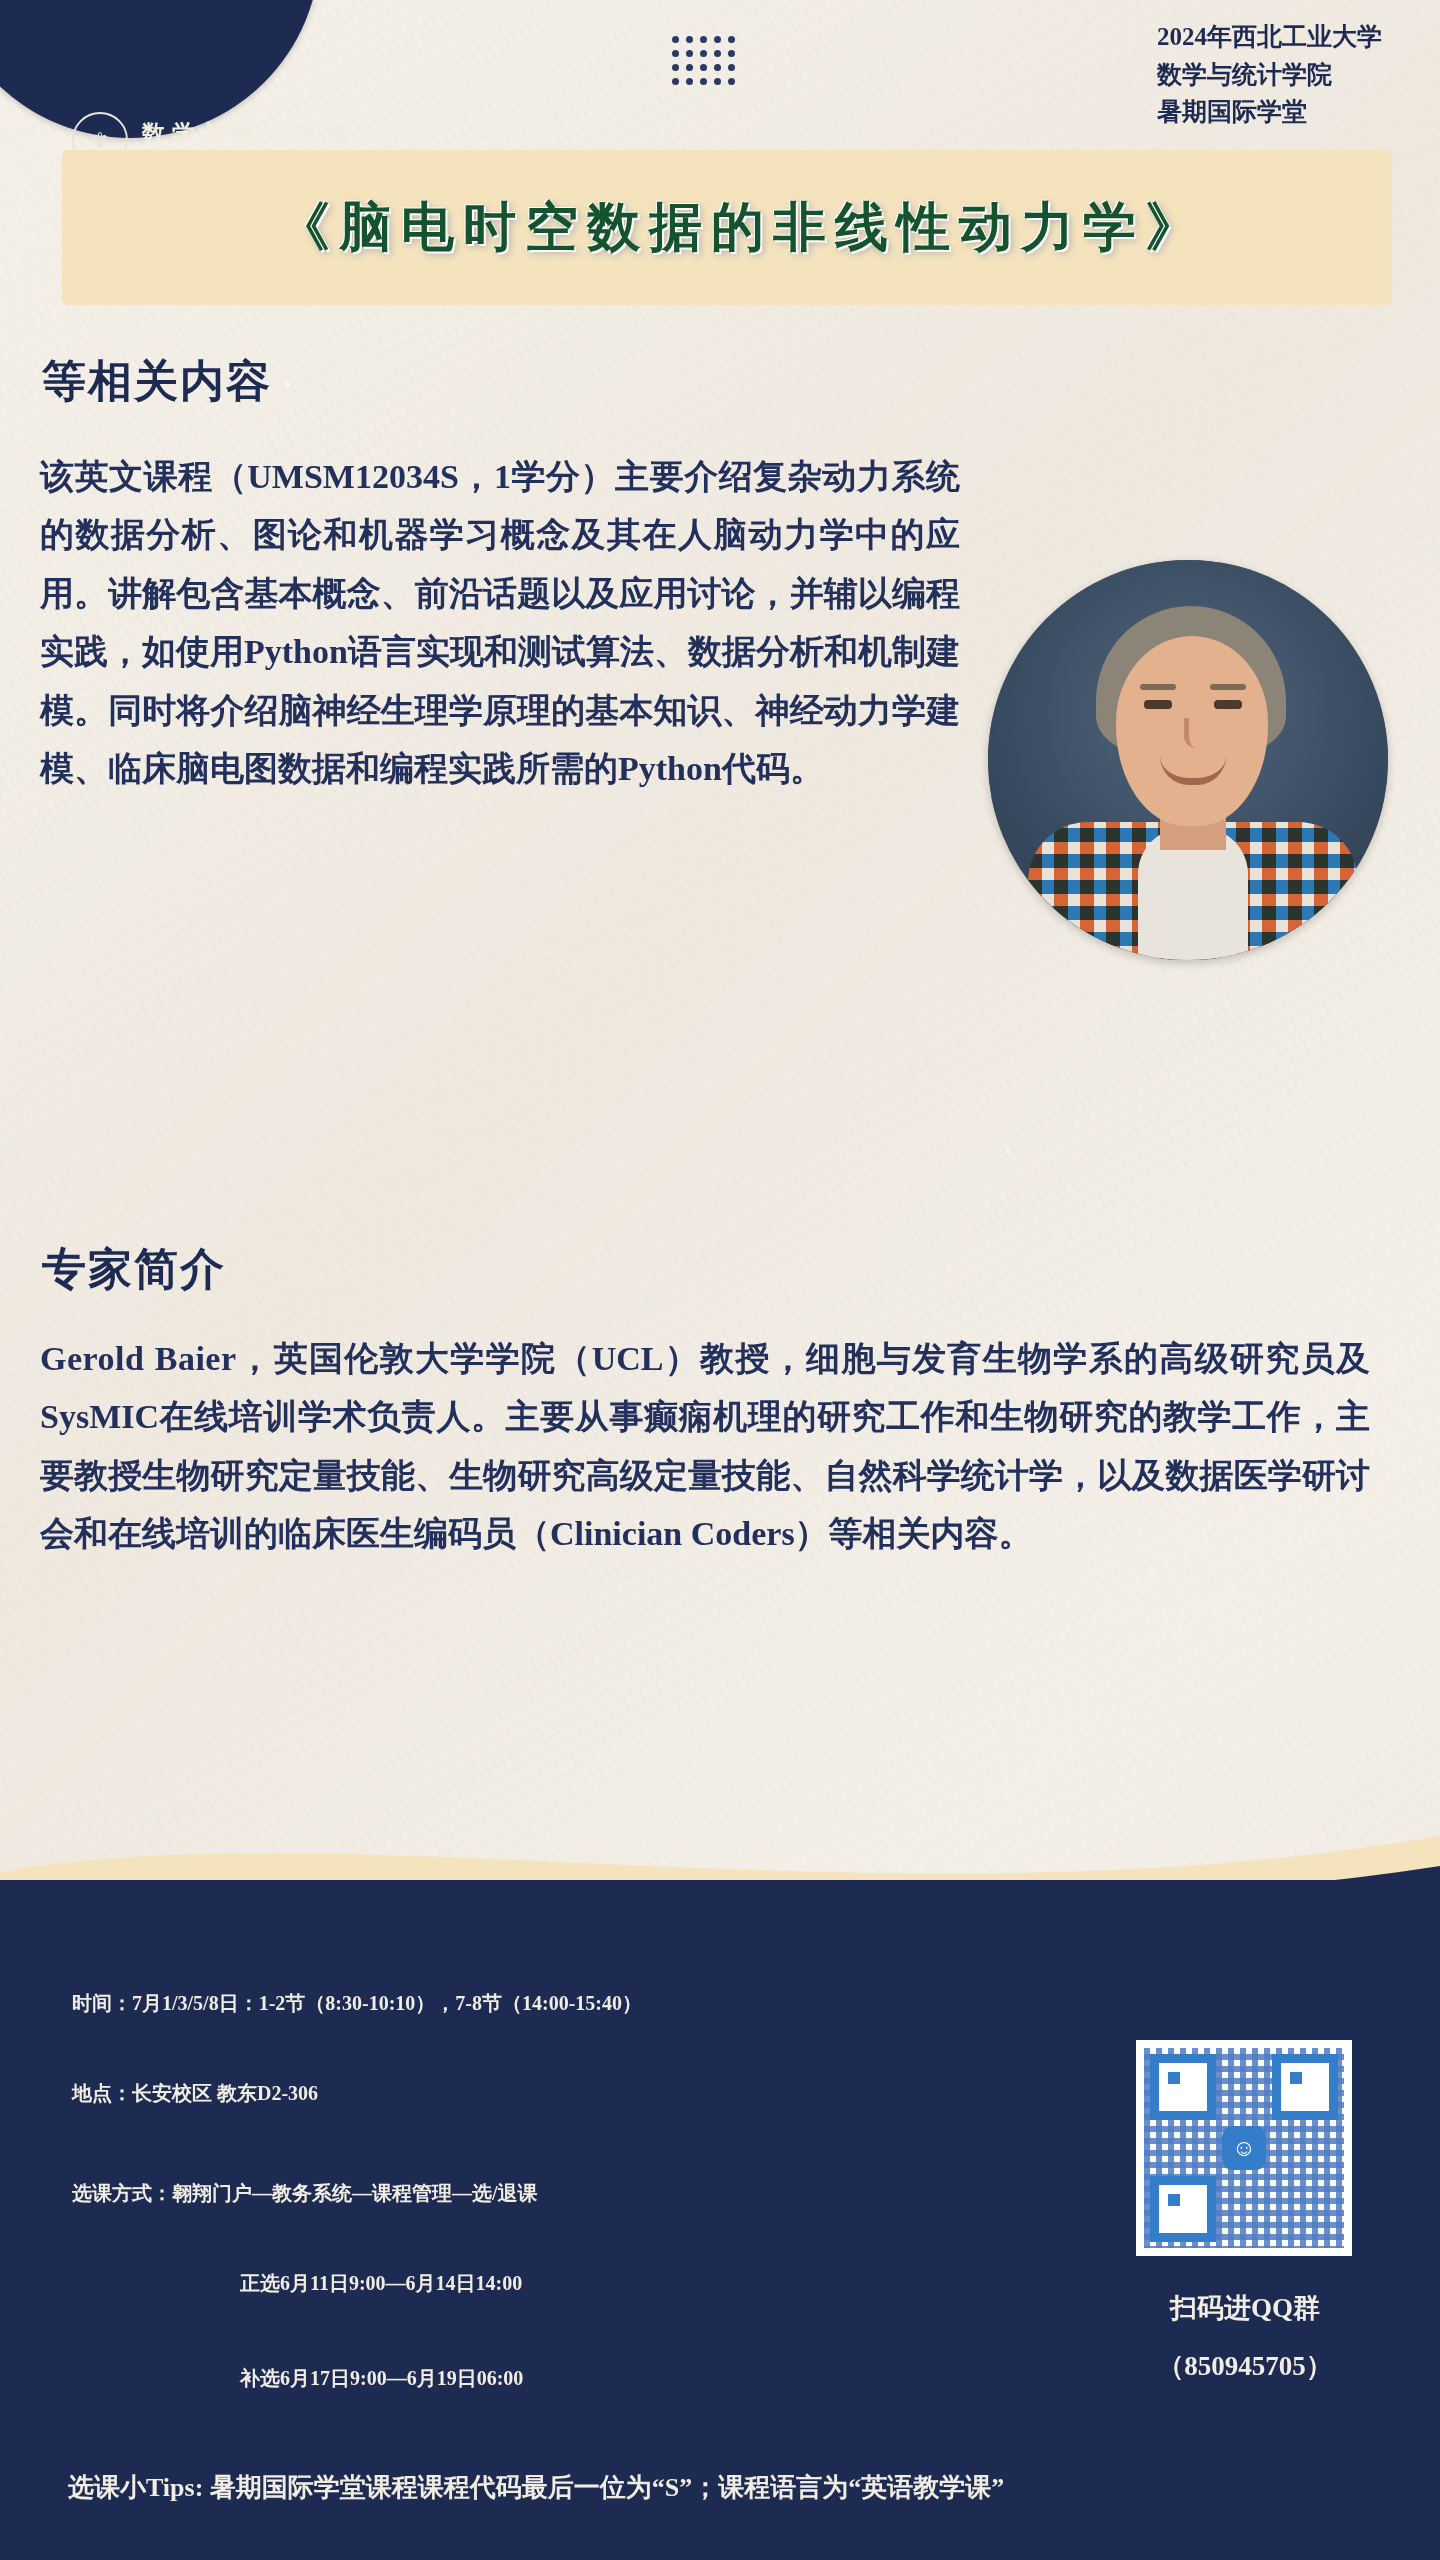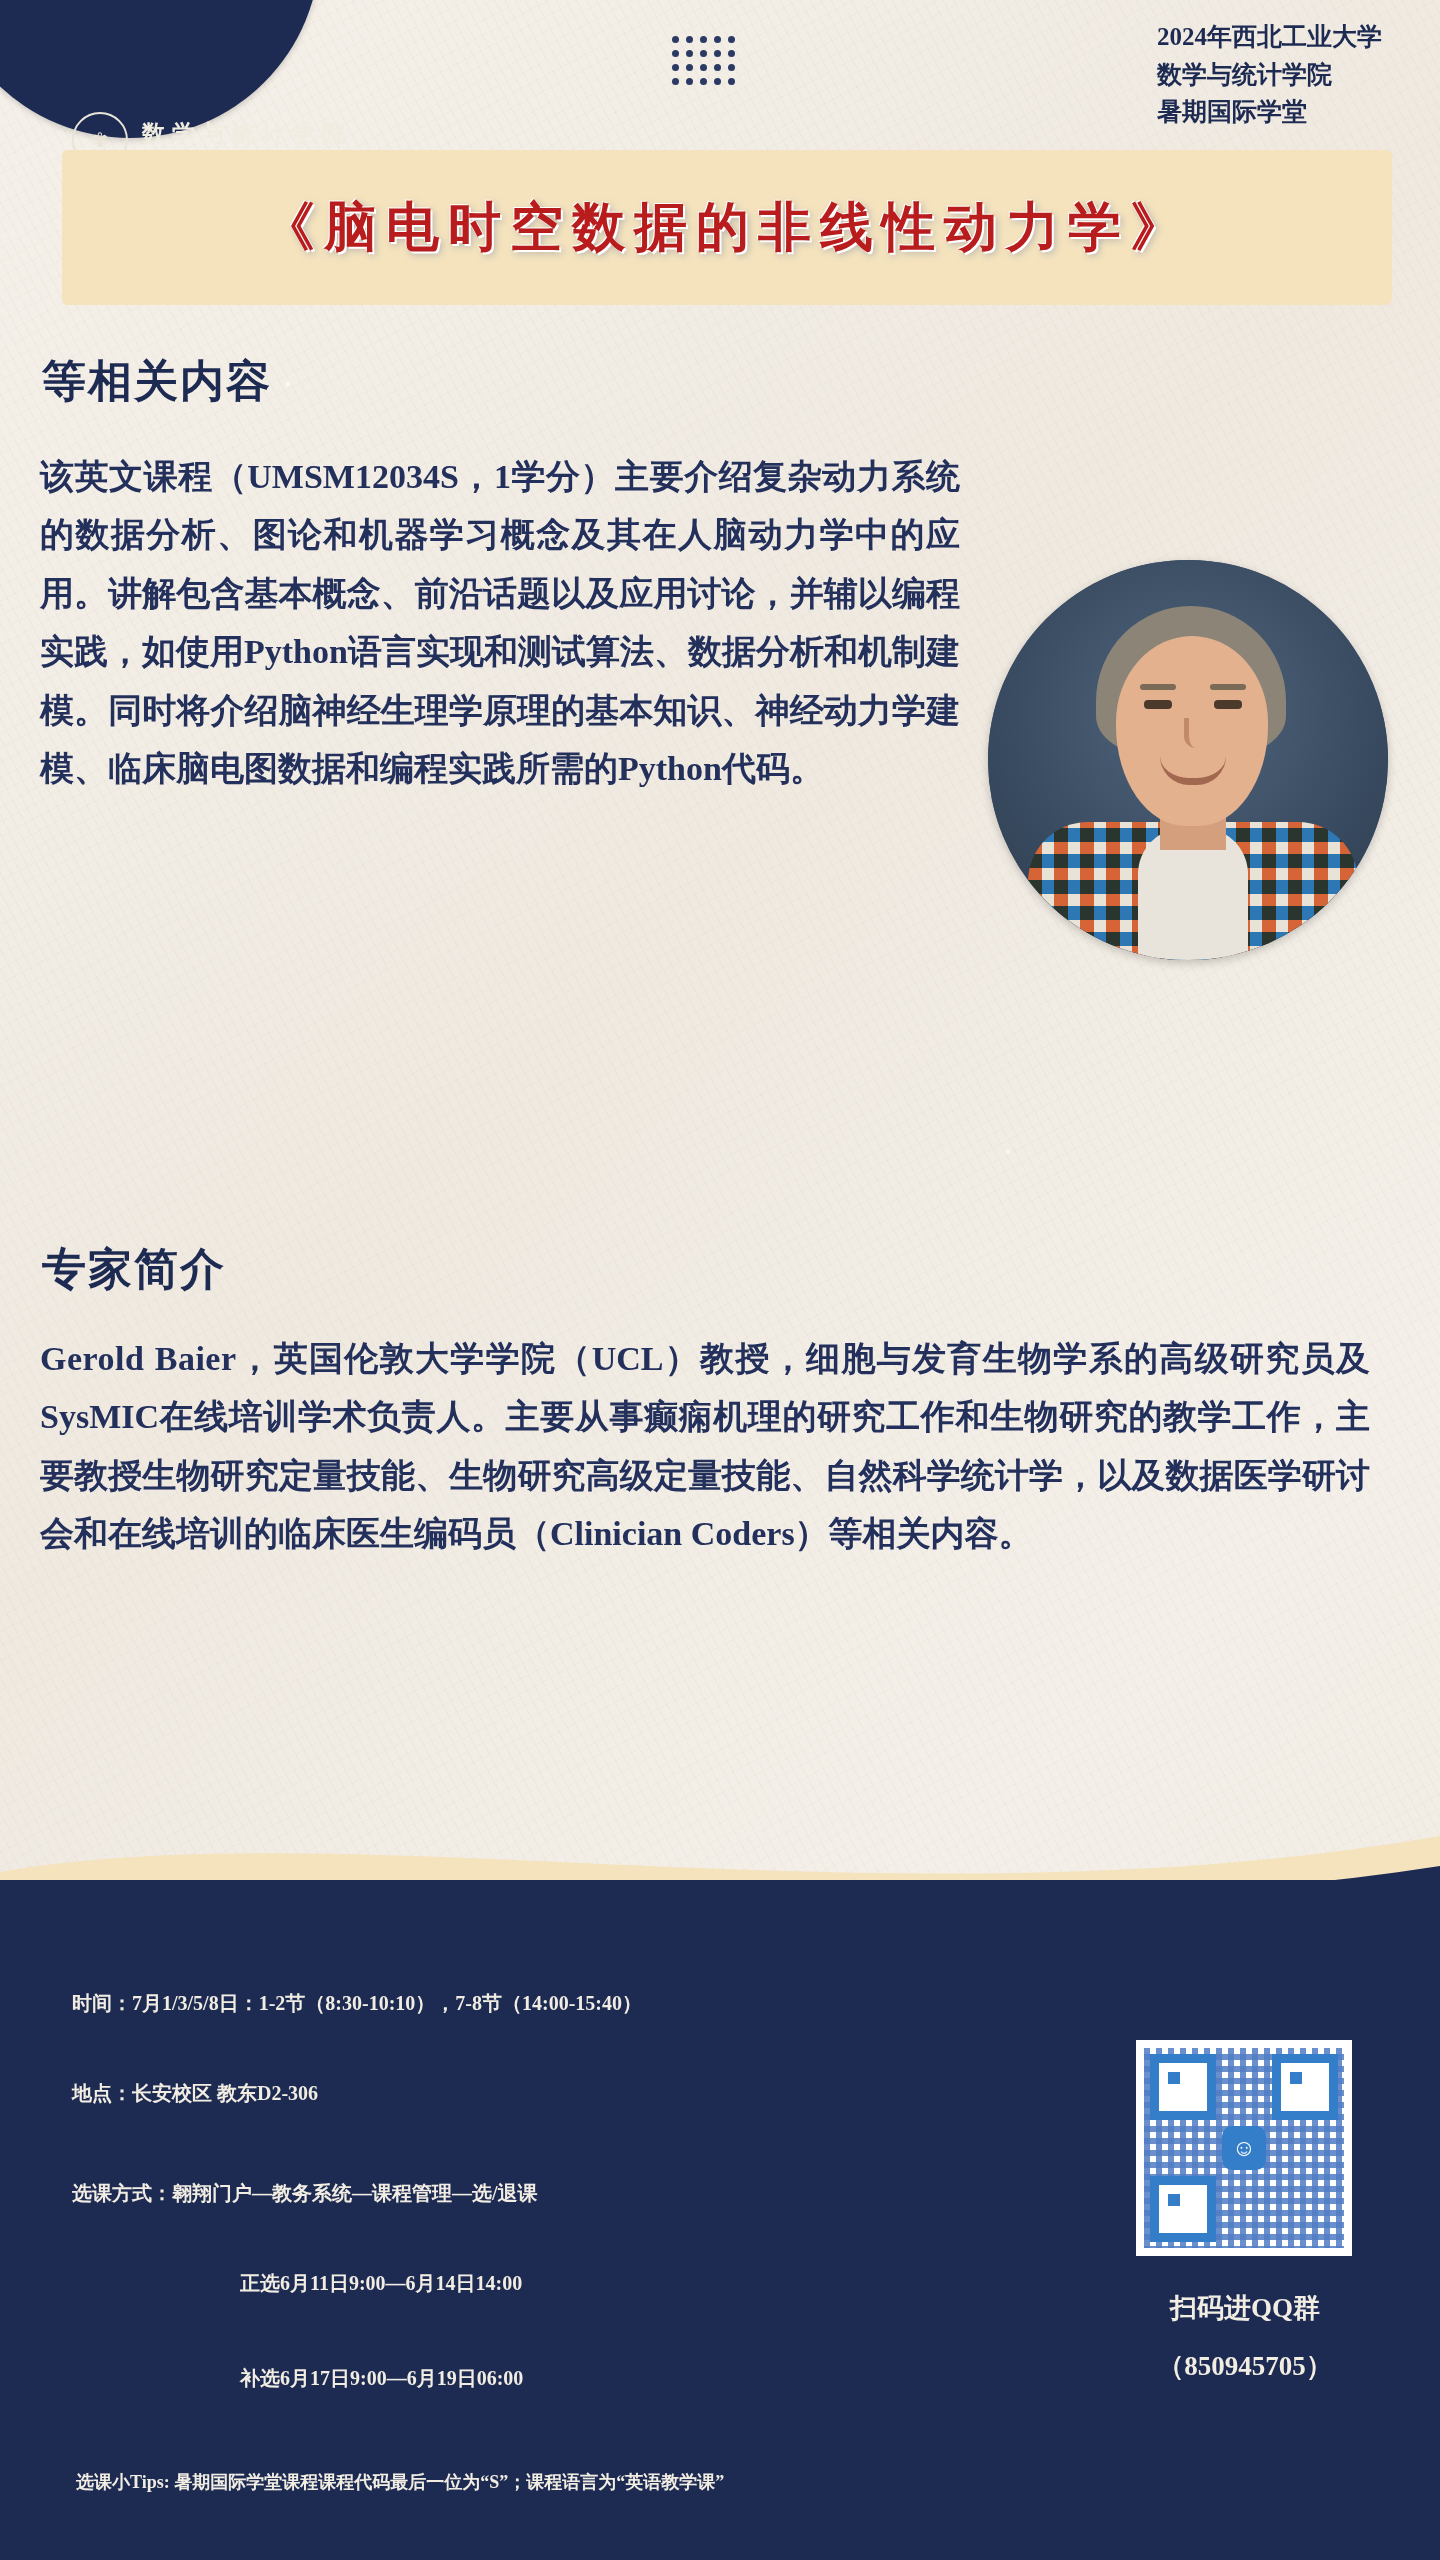--- a/index.html
+++ b/index.html
@@ -111,30 +111,30 @@
     position: absolute;
     left: 62px;
     top: 150px;
     width: 1330px;
     height: 155px;
     background: #f4e3bd;
     border-radius: 6px;
   }
   .title-text {
     position: absolute;
-    left: 0;
+    left: 15px;
     top: 0;
     width: 1330px;
     height: 155px;
     display: flex;
     align-items: center;
     justify-content: center;
     font-size: 53px;
     font-weight: 700;
-    color: #b91c1c;
+    color: #14532d;
     letter-spacing: 9px;
     text-shadow:
       2px 2px 0 #ffffff,
       -1px -1px 0 #ffffff,
       3px 3px 7px rgba(120,130,160,0.55);
     white-space: nowrap;
   }
 
   
   .section-title {
@@ -279,21 +279,21 @@
     color: #f1ede3;
     font-size: 20px;
     font-weight: 700;
     white-space: nowrap;
   }
   #f-time { left: 72px; top: 1990px; }
   #f-place { left: 72px; top: 2080px; }
   #f-method { left: 72px; top: 2180px; }
   #f-reg1 { left: 240px; top: 2270px; }
   #f-reg2 { left: 240px; top: 2365px; }
-  #f-tips { left: 76px; top: 2470px; font-size: 18px; }
+  #f-tips { left: 68px; top: 2470px; font-size: 26px; }
 
   .qr-box {
     position: absolute;
     left: 1136px;
     top: 2040px;
     width: 216px;
     height: 216px;
     background: #ffffff;
     padding: 8px;
     box-sizing: border-box;

